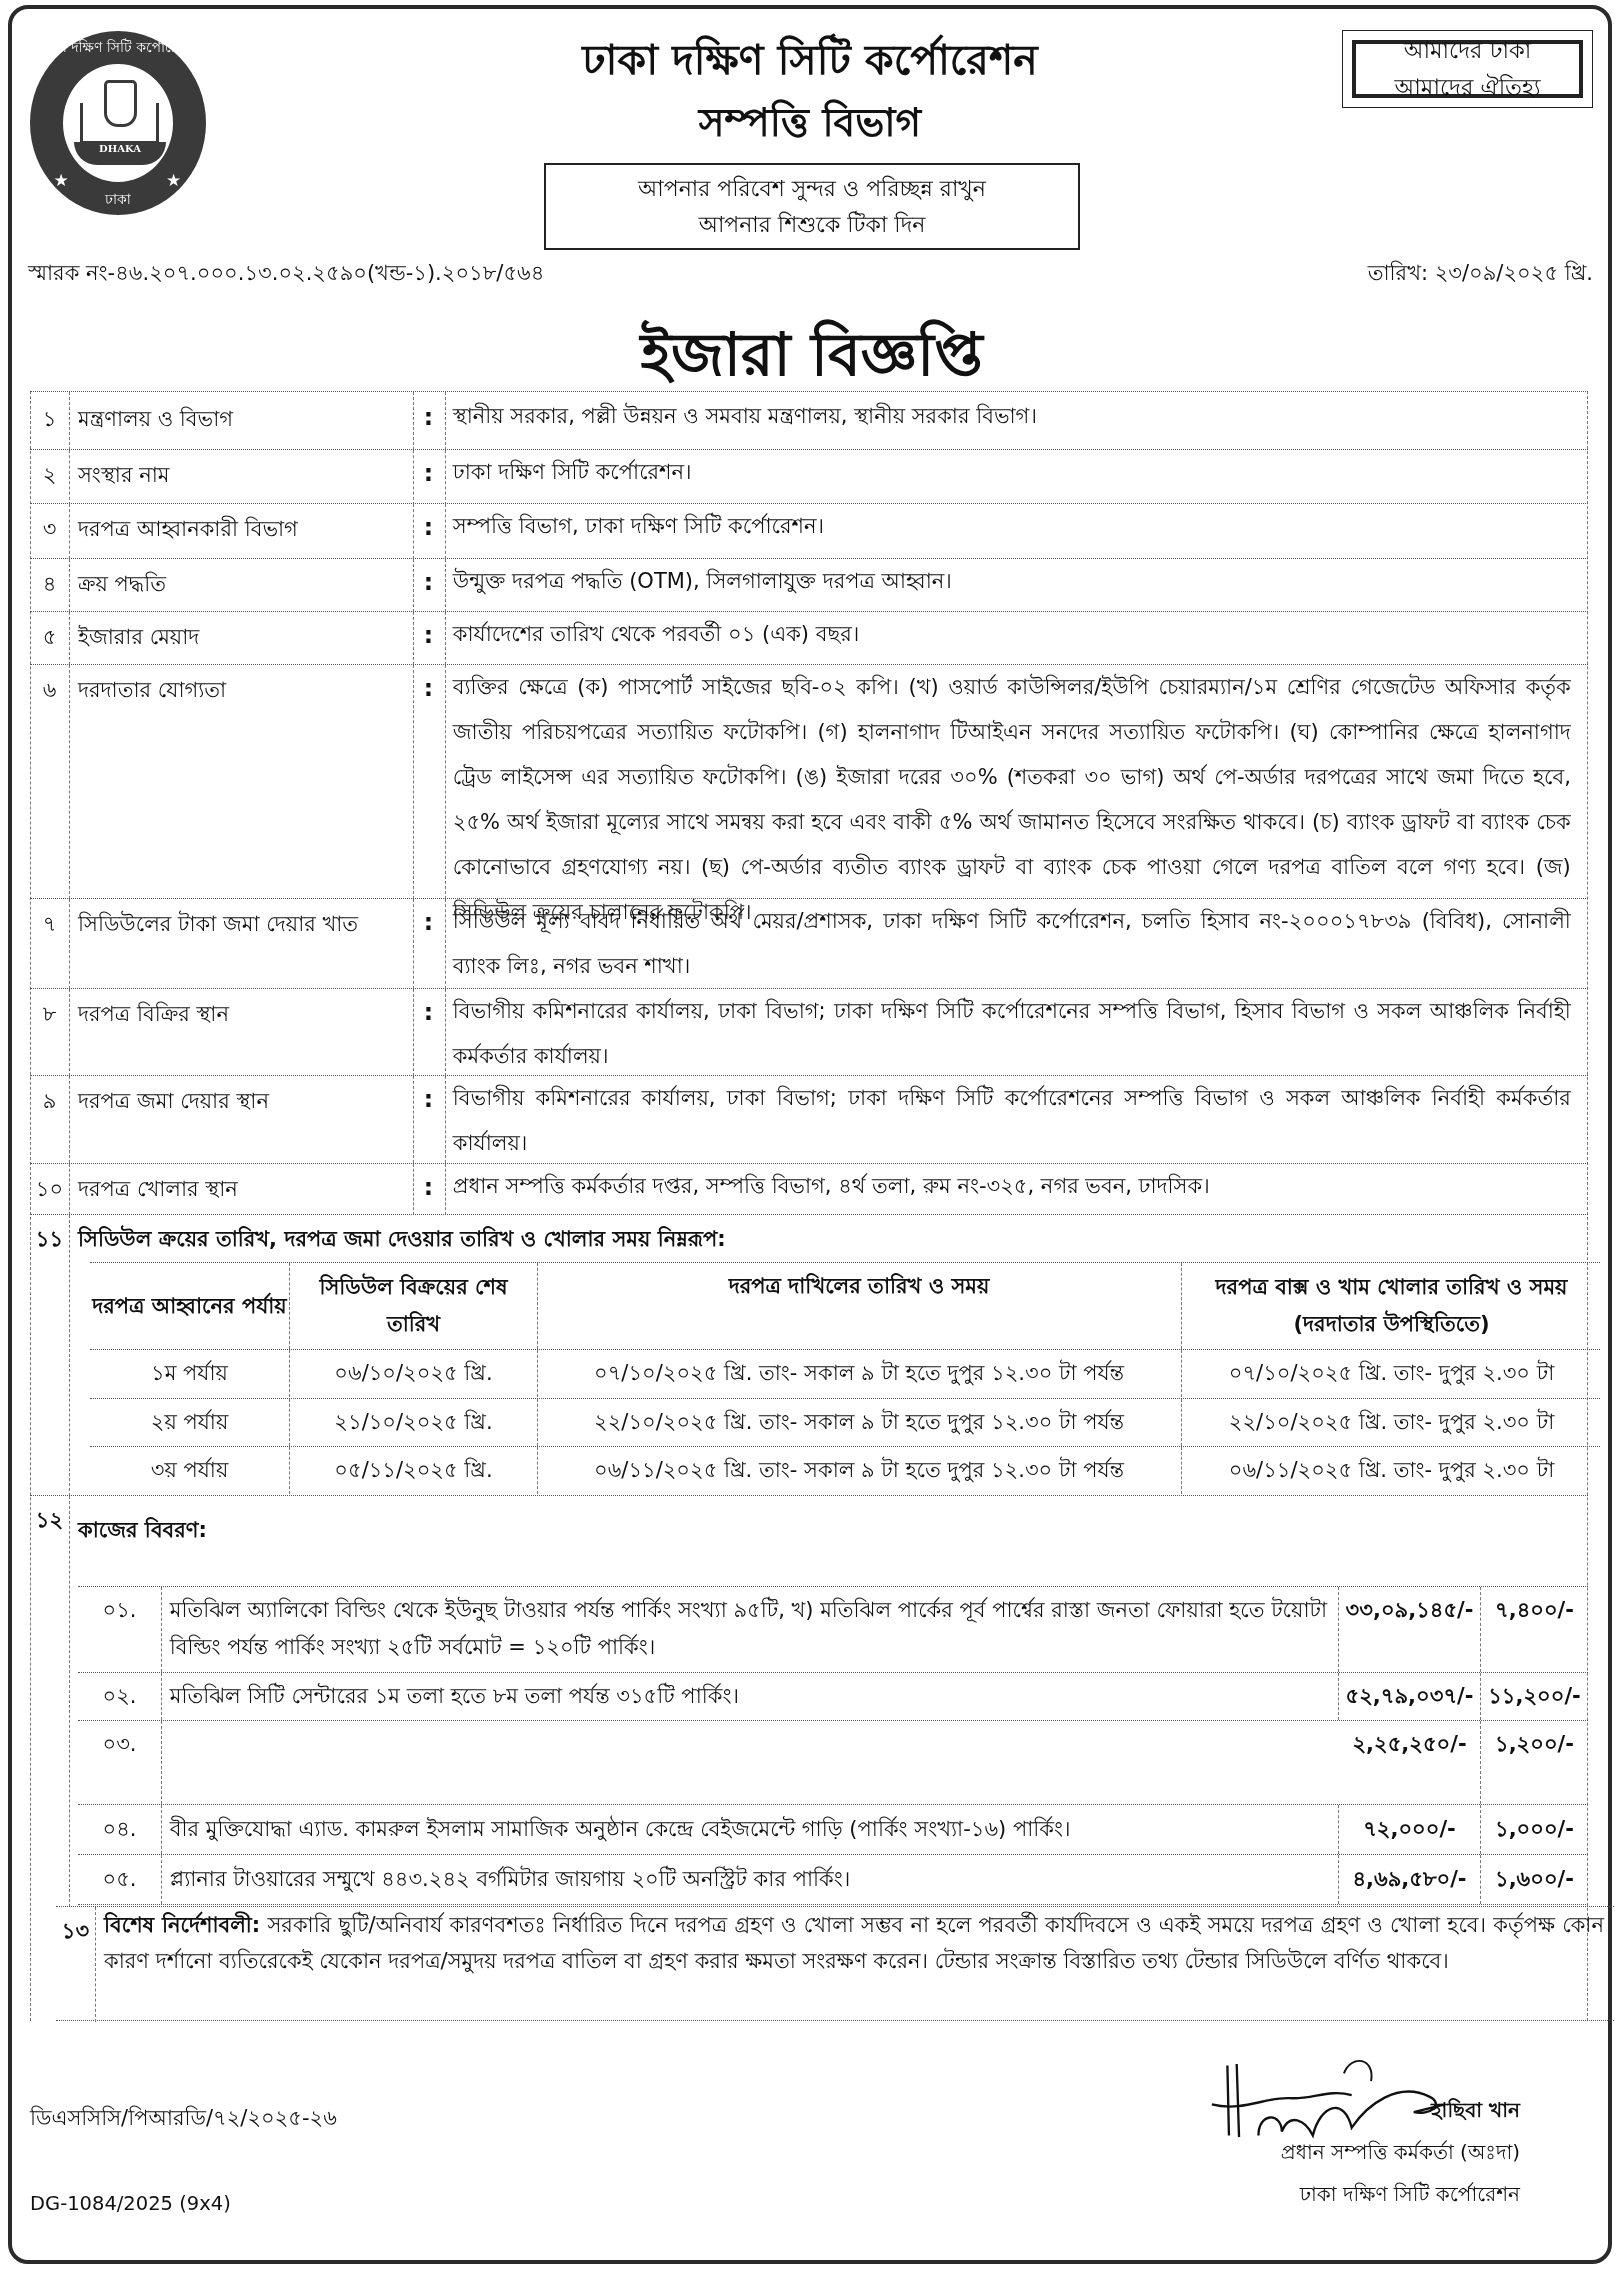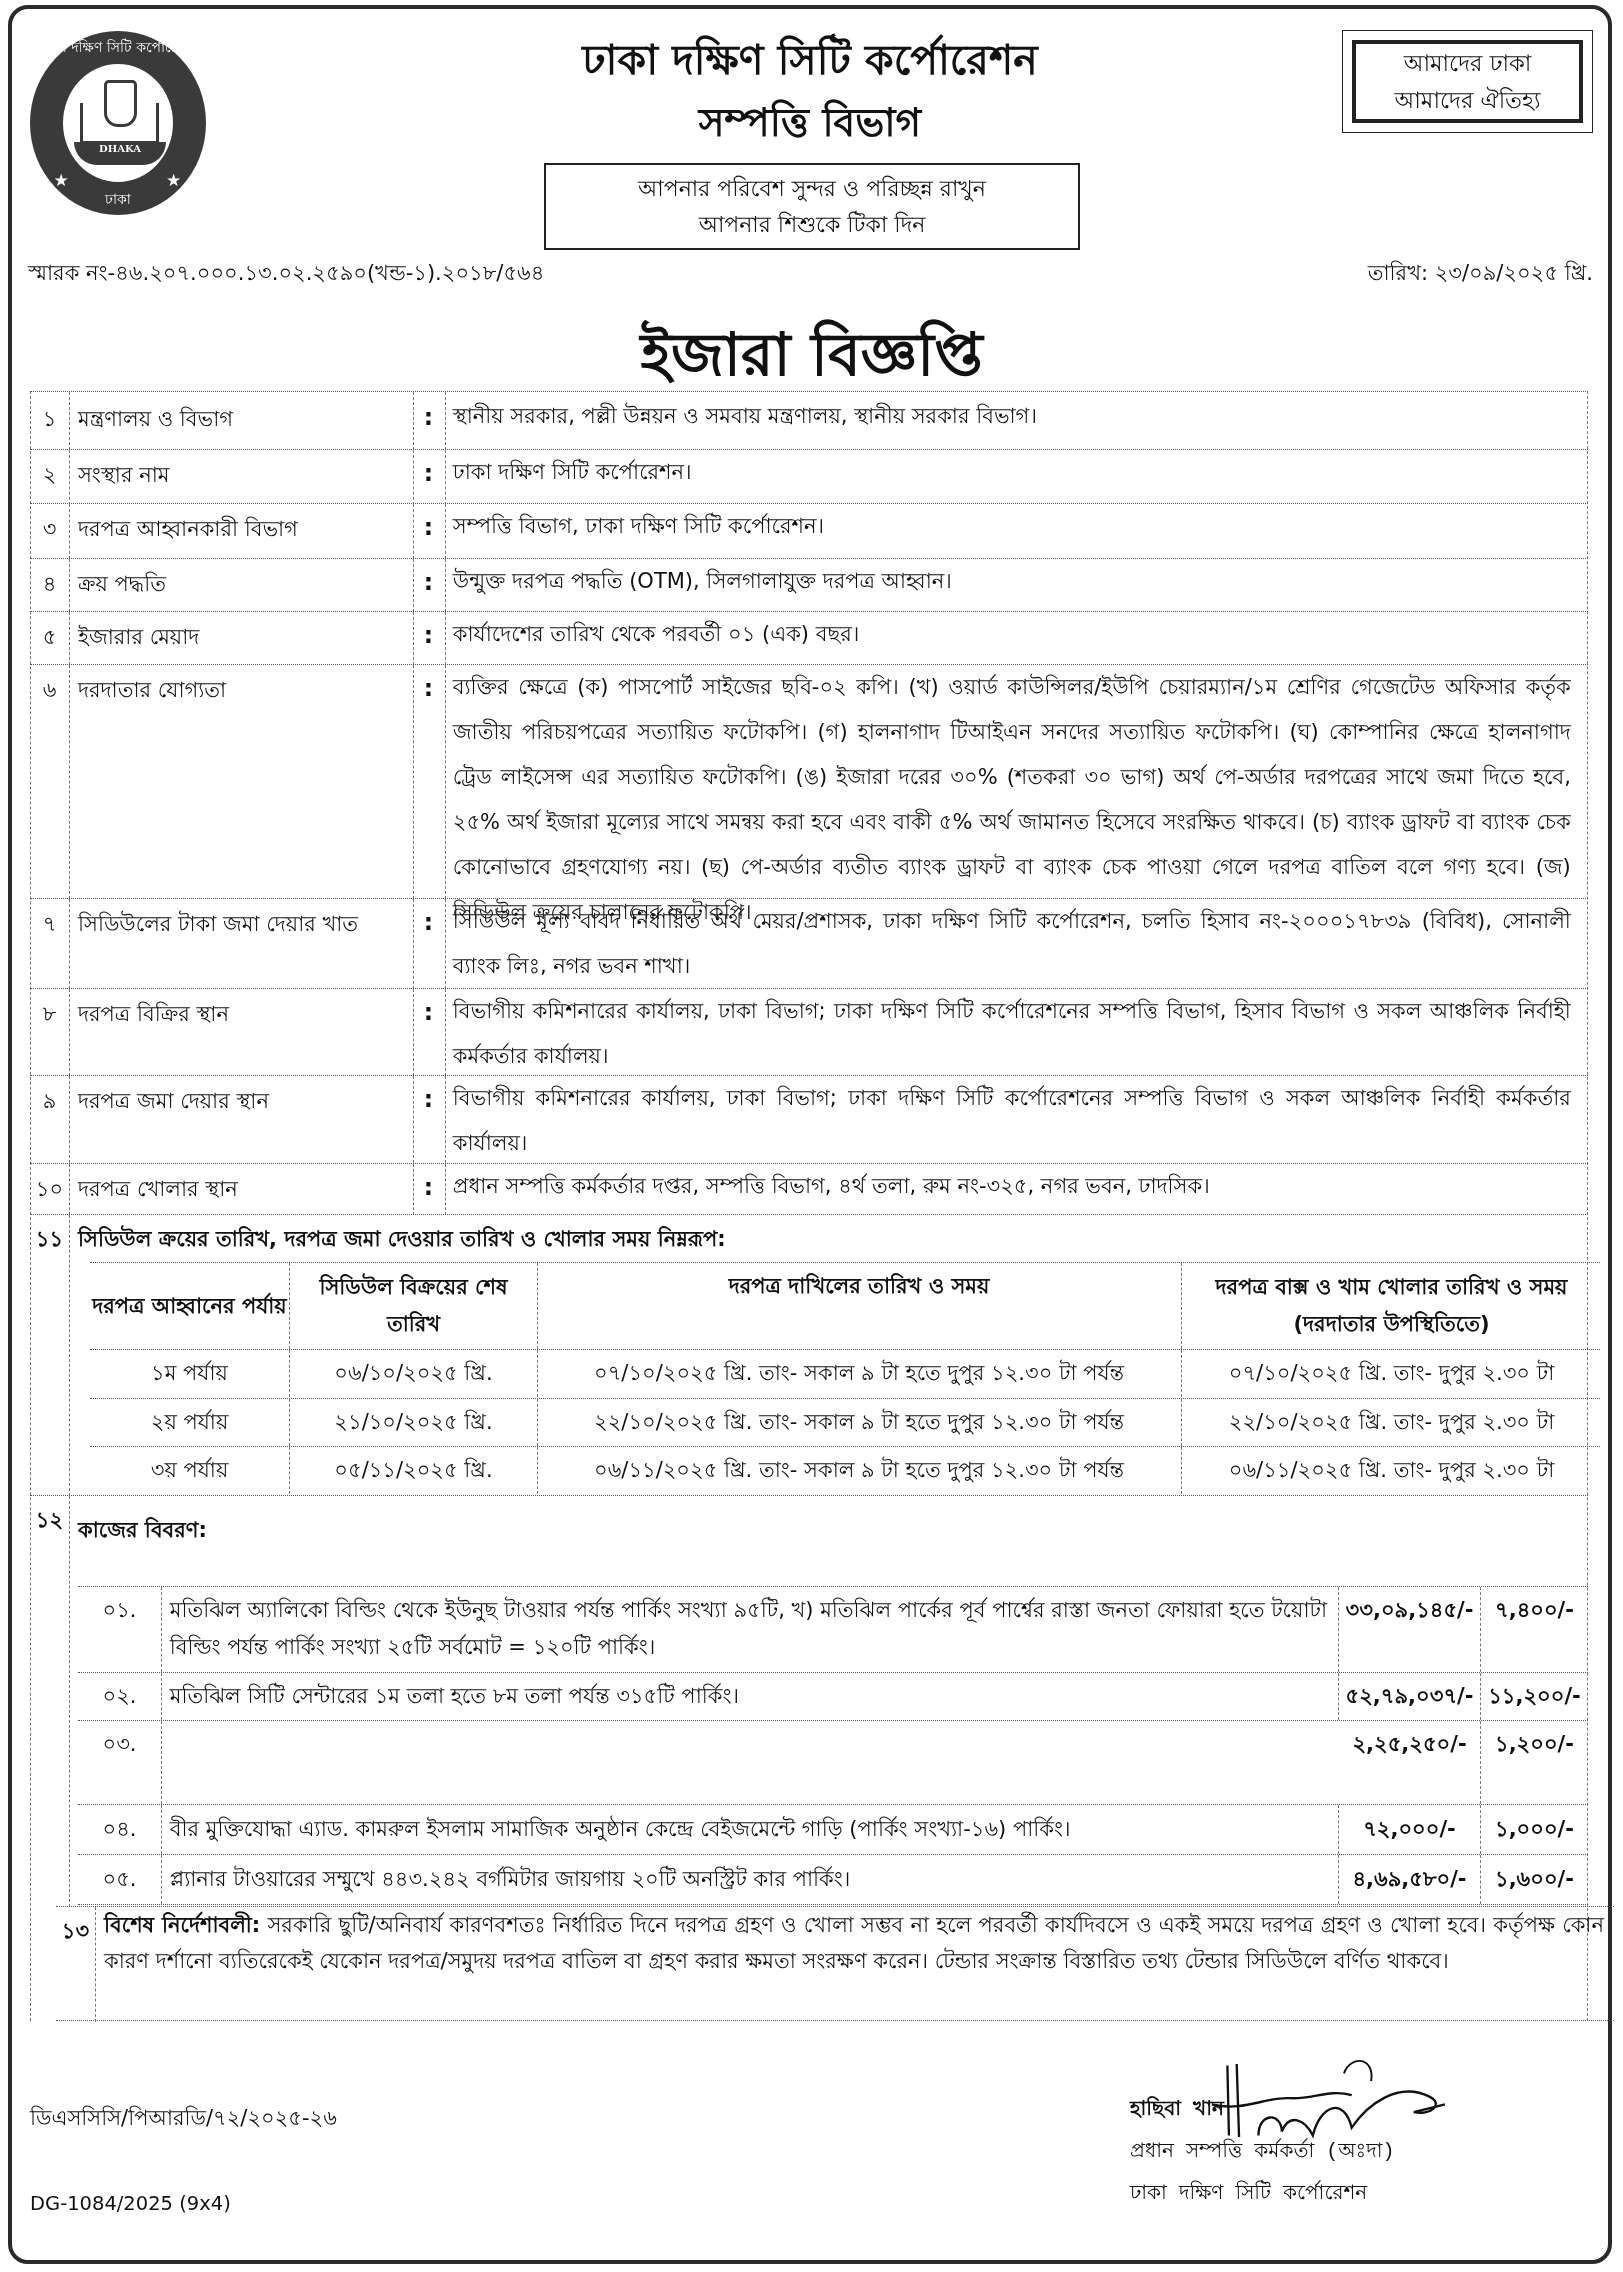--- a/index.html
+++ b/index.html
@@ -19,21 +19,21 @@
   .logo-band { position: absolute; left: 11px; top: 78px; width: 92px; height: 23.4px;
           background: #3a3a3a; border-radius: 0 0 47px 47px; color: #fff;
           font-family: "DejaVu Serif", serif; font-size: 10px; font-weight: bold; text-align: center; line-height: 14px; }
   .logo-star { position: absolute; color: #fff; font-size: 17px; }
   .logo-ring-text { position: absolute; color: #fff; font-size: 14px; width: 176px; text-align: center; }
 
   .org-title { left: 436px; top: 28px; width: 748px; text-align: center;
                font-size: 41px; font-weight: bold; letter-spacing: 0px; }
   .dept-title { left: 436px; top: 92px; width: 748px; text-align: center;
                font-size: 39px; font-weight: bold; }
-  .motto-box { left: 1342px; top: 30px; width: 251px; height: 103px;
+  .motto-box { left: 1342px; top: 30px; width: 251px; height: 78px;
                border: 1.6px solid #222; box-sizing: border-box; padding: 9px; }
   .motto-inner { width: 100%; height: 100%; border: 4.7px solid #222; box-sizing: border-box;
                display: flex; flex-direction: column; justify-content: center; align-items: center;
                font-size: 22.6px; line-height: 37px; }
   .slogan-box { left: 544px; top: 163px; width: 536px; height: 87px;
                 border: 2.3px solid #222; box-sizing: border-box;
                 display: flex; flex-direction: column; justify-content: center; align-items: center;
                 font-size: 22px; line-height: 36px; }
   .memo { left: 28px; top: 257px; font-size: 21px; }
   .memo-date { right: 30px; top: 257px; font-size: 21px; text-align: right; }
@@ -52,21 +52,21 @@
   
   .sub { position: absolute; border-top: 1.6px dotted #555; box-sizing: border-box; }
   .sub-cell { position: absolute; top: 0; height: 100%; display: flex; align-items: center;
               justify-content: center; text-align: center; font-size: 21px; line-height: 37px;
               box-sizing: border-box; border-right: 1.2px dashed #777; }
   .sub-cell.left { justify-content: flex-start; text-align: left; padding-left: 7.8px; }
   .sub-cell.nob { border-right: none; }
 
   .footer-ref { left: 30px; top: 2102px; font-size: 21px; }
   .footer-code { left: 30px; top: 2192px; font-size: 19.5px; }
-  .sign-block { left: 1130px; top: 2089px; width: 390px; text-align: left; font-size: 20px; line-height: 42px; font-family: Liberation Mono, monospace; }
+  .sign-block { left: 1130px; top: 2089px; width: 390px; text-align: right; font-size: 20px; line-height: 42px; }
   .signature { left: 1196px; top: 2050px; width: 257px; height: 101px; }
 </style>
 </head>
 <body>
 
 <div class="frame"></div>
 
 <div class="abs logo">
   <div class="logo-ring-text" style="top:4.7px;">ঢাকা দক্ষিণ সিটি কর্পোরেশন</div>
   <div class="logo-inner">

